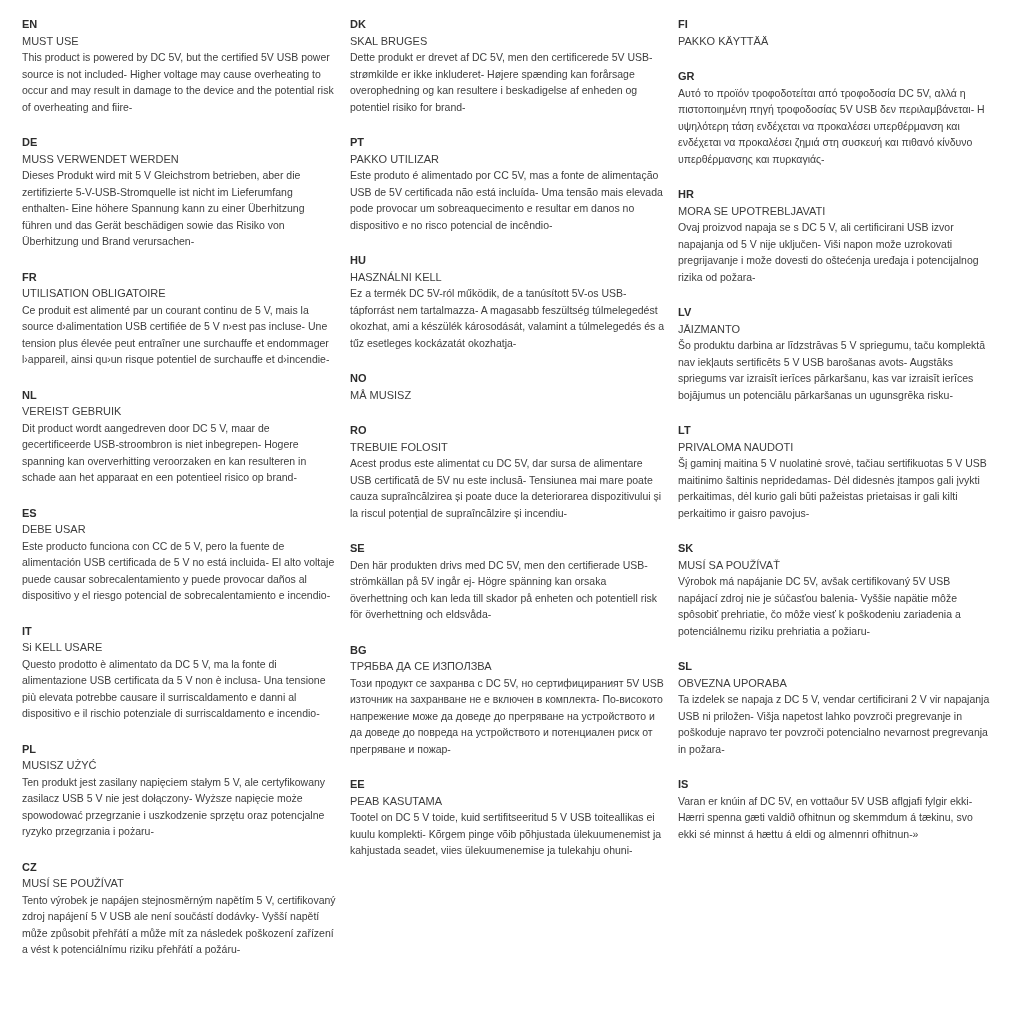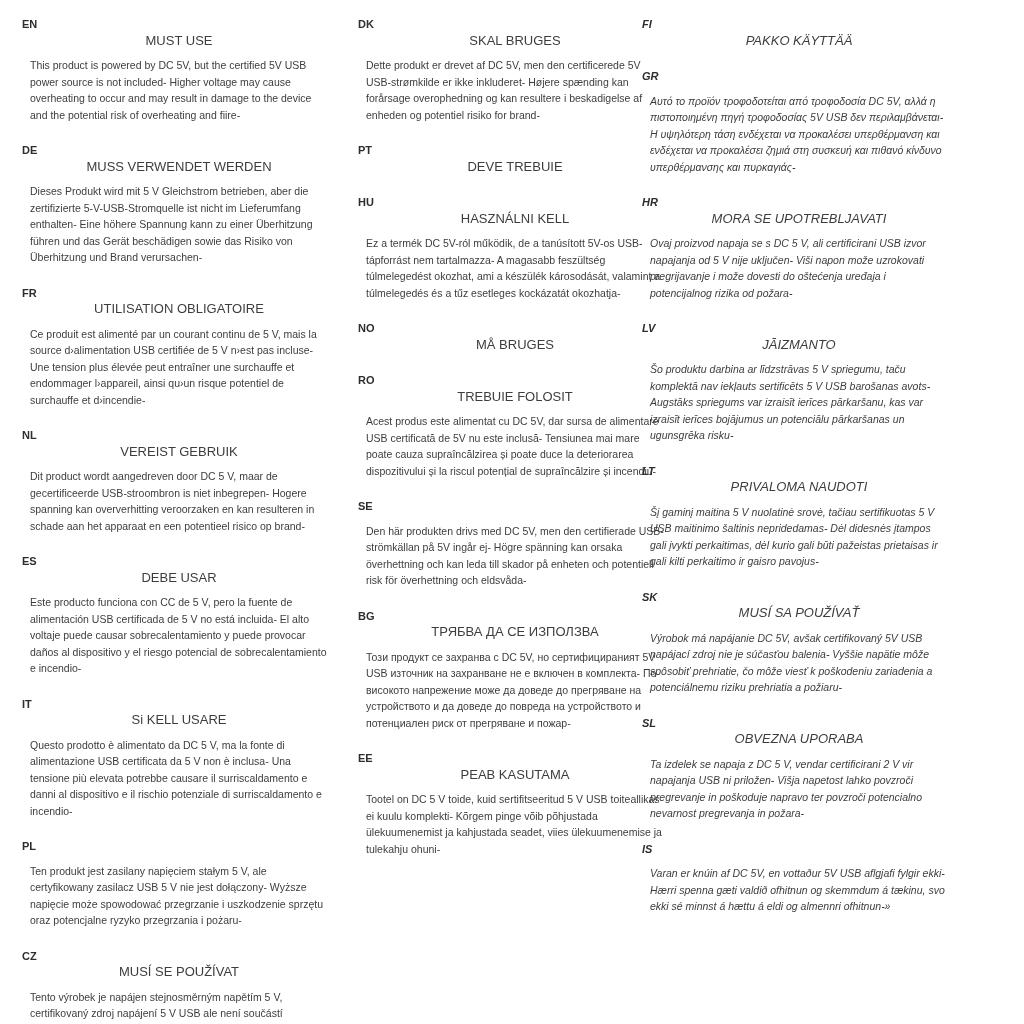--- a/index.html
+++ b/index.html
@@ -10,34 +10,33 @@
   }
   .page {
     position: relative;
     width: 1024px; height: 1024px;
     background: #ffffff;
     overflow: hidden;
     color: #3d3d3d;
   }
   .col { position: absolute; top: 16px; width: 314px; }
   .col-1 { left: 22px; }
-  .col-2 { left: 358px; }
-  .col-3 { left: 642px; font-style: italic; }
+  .col-2 { left: 350px; }
+  .col-3 { left: 678px; }
   .sec { margin: 0 0 19px 0; }
   .code {
     font-size: 11px; line-height: 16.5px;
     font-weight: bold; color: #2d2d2d;
   }
   .heading {
-    font-size: 13px; line-height: 16.5px;
+    font-size: 11px; line-height: 16.5px;
     color: #3d3d3d;
-    text-align: center;
   }
   .body {
-    margin: 8px;
+    margin: 0;
     font-size: 10.5px; line-height: 16.5px;
     color: #3d3d3d;
   }
 </style>
 </head>
 <body>
 
 <div class="page">
 
   <div class="col col-1">
@@ -66,47 +65,49 @@
       <div class="heading">DEBE USAR</div>
       <p class="body">Este producto funciona con CC de 5 V, pero la fuente de alimentación USB certificada de 5 V no está incluida- El alto voltaje puede causar sobrecalentamiento y puede provocar daños al dispositivo y el riesgo potencial de sobrecalentamiento e incendio-</p>
     </div>
     <div class="sec">
       <div class="code">IT</div>
       <div class="heading">Si KELL USARE</div>
       <p class="body">Questo prodotto è alimentato da DC 5 V, ma la fonte di alimentazione USB certificata da 5 V non è inclusa- Una tensione più elevata potrebbe causare il surriscaldamento e danni al dispositivo e il rischio potenziale di surriscaldamento e incendio-</p>
     </div>
     <div class="sec">
       <div class="code">PL</div>
+      <div class="heading">MUSISZ UŻYĆ</div>
       <p class="body">Ten produkt jest zasilany napięciem stałym 5 V, ale certyfikowany zasilacz USB 5 V nie jest dołączony- Wyższe napięcie może spowodować przegrzanie i uszkodzenie sprzętu oraz potencjalne ryzyko przegrzania i pożaru-</p>
     </div>
     <div class="sec">
       <div class="code">CZ</div>
       <div class="heading">MUSÍ SE POUŽÍVAT</div>
       <p class="body">Tento výrobek je napájen stejnosměrným napětím 5 V, certifikovaný zdroj napájení 5 V USB ale není součástí dodávky- Vyšší napětí může způsobit přehřátí a může mít za následek poškození zařízení a vést k potenciálnímu riziku přehřátí a požáru-</p>
     </div>
   </div>
 
   <div class="col col-2">
     <div class="sec">
       <div class="code">DK</div>
       <div class="heading">SKAL BRUGES</div>
       <p class="body">Dette produkt er drevet af DC 5V, men den certificerede 5V USB-strømkilde er ikke inkluderet- Højere spænding kan forårsage overophedning og kan resultere i beskadigelse af enheden og potentiel risiko for brand-</p>
     </div>
     <div class="sec">
       <div class="code">PT</div>
-      <div class="heading">DEVE TREBUIE</div>
+      <div class="heading">PAKKO UTILIZAR</div>
+      <p class="body">Este produto é alimentado por CC 5V, mas a fonte de alimentação USB de 5V certificada não está incluída- Uma tensão mais elevada pode provocar um sobreaquecimento e resultar em danos no dispositivo e no risco potencial de incêndio-</p>
     </div>
     <div class="sec">
       <div class="code">HU</div>
       <div class="heading">HASZNÁLNI KELL</div>
       <p class="body">Ez a termék DC 5V-ról működik, de a tanúsított 5V-os USB-tápforrást nem tartalmazza- A magasabb feszültség túlmelegedést okozhat, ami a készülék károsodását, valamint a túlmelegedés és a tűz esetleges kockázatát okozhatja-</p>
     </div>
     <div class="sec">
       <div class="code">NO</div>
-      <div class="heading">MÅ BRUGES</div>
+      <div class="heading">MÅ MUSISZ</div>
     </div>
     <div class="sec">
       <div class="code">RO</div>
       <div class="heading">TREBUIE FOLOSIT</div>
       <p class="body">Acest produs este alimentat cu DC 5V, dar sursa de alimentare USB certificată de 5V nu este inclusă- Tensiunea mai mare poate cauza supraîncălzirea și poate duce la deteriorarea dispozitivului și la riscul potențial de supraîncălzire și incendiu-</p>
     </div>
     <div class="sec">
       <div class="code">SE</div>
       <p class="body">Den här produkten drivs med DC 5V, men den certifierade USB-strömkällan på 5V ingår ej- Högre spänning kan orsaka överhettning och kan leda till skador på enheten och potentiell risk för överhettning och eldsvåda-</p>
     </div>

